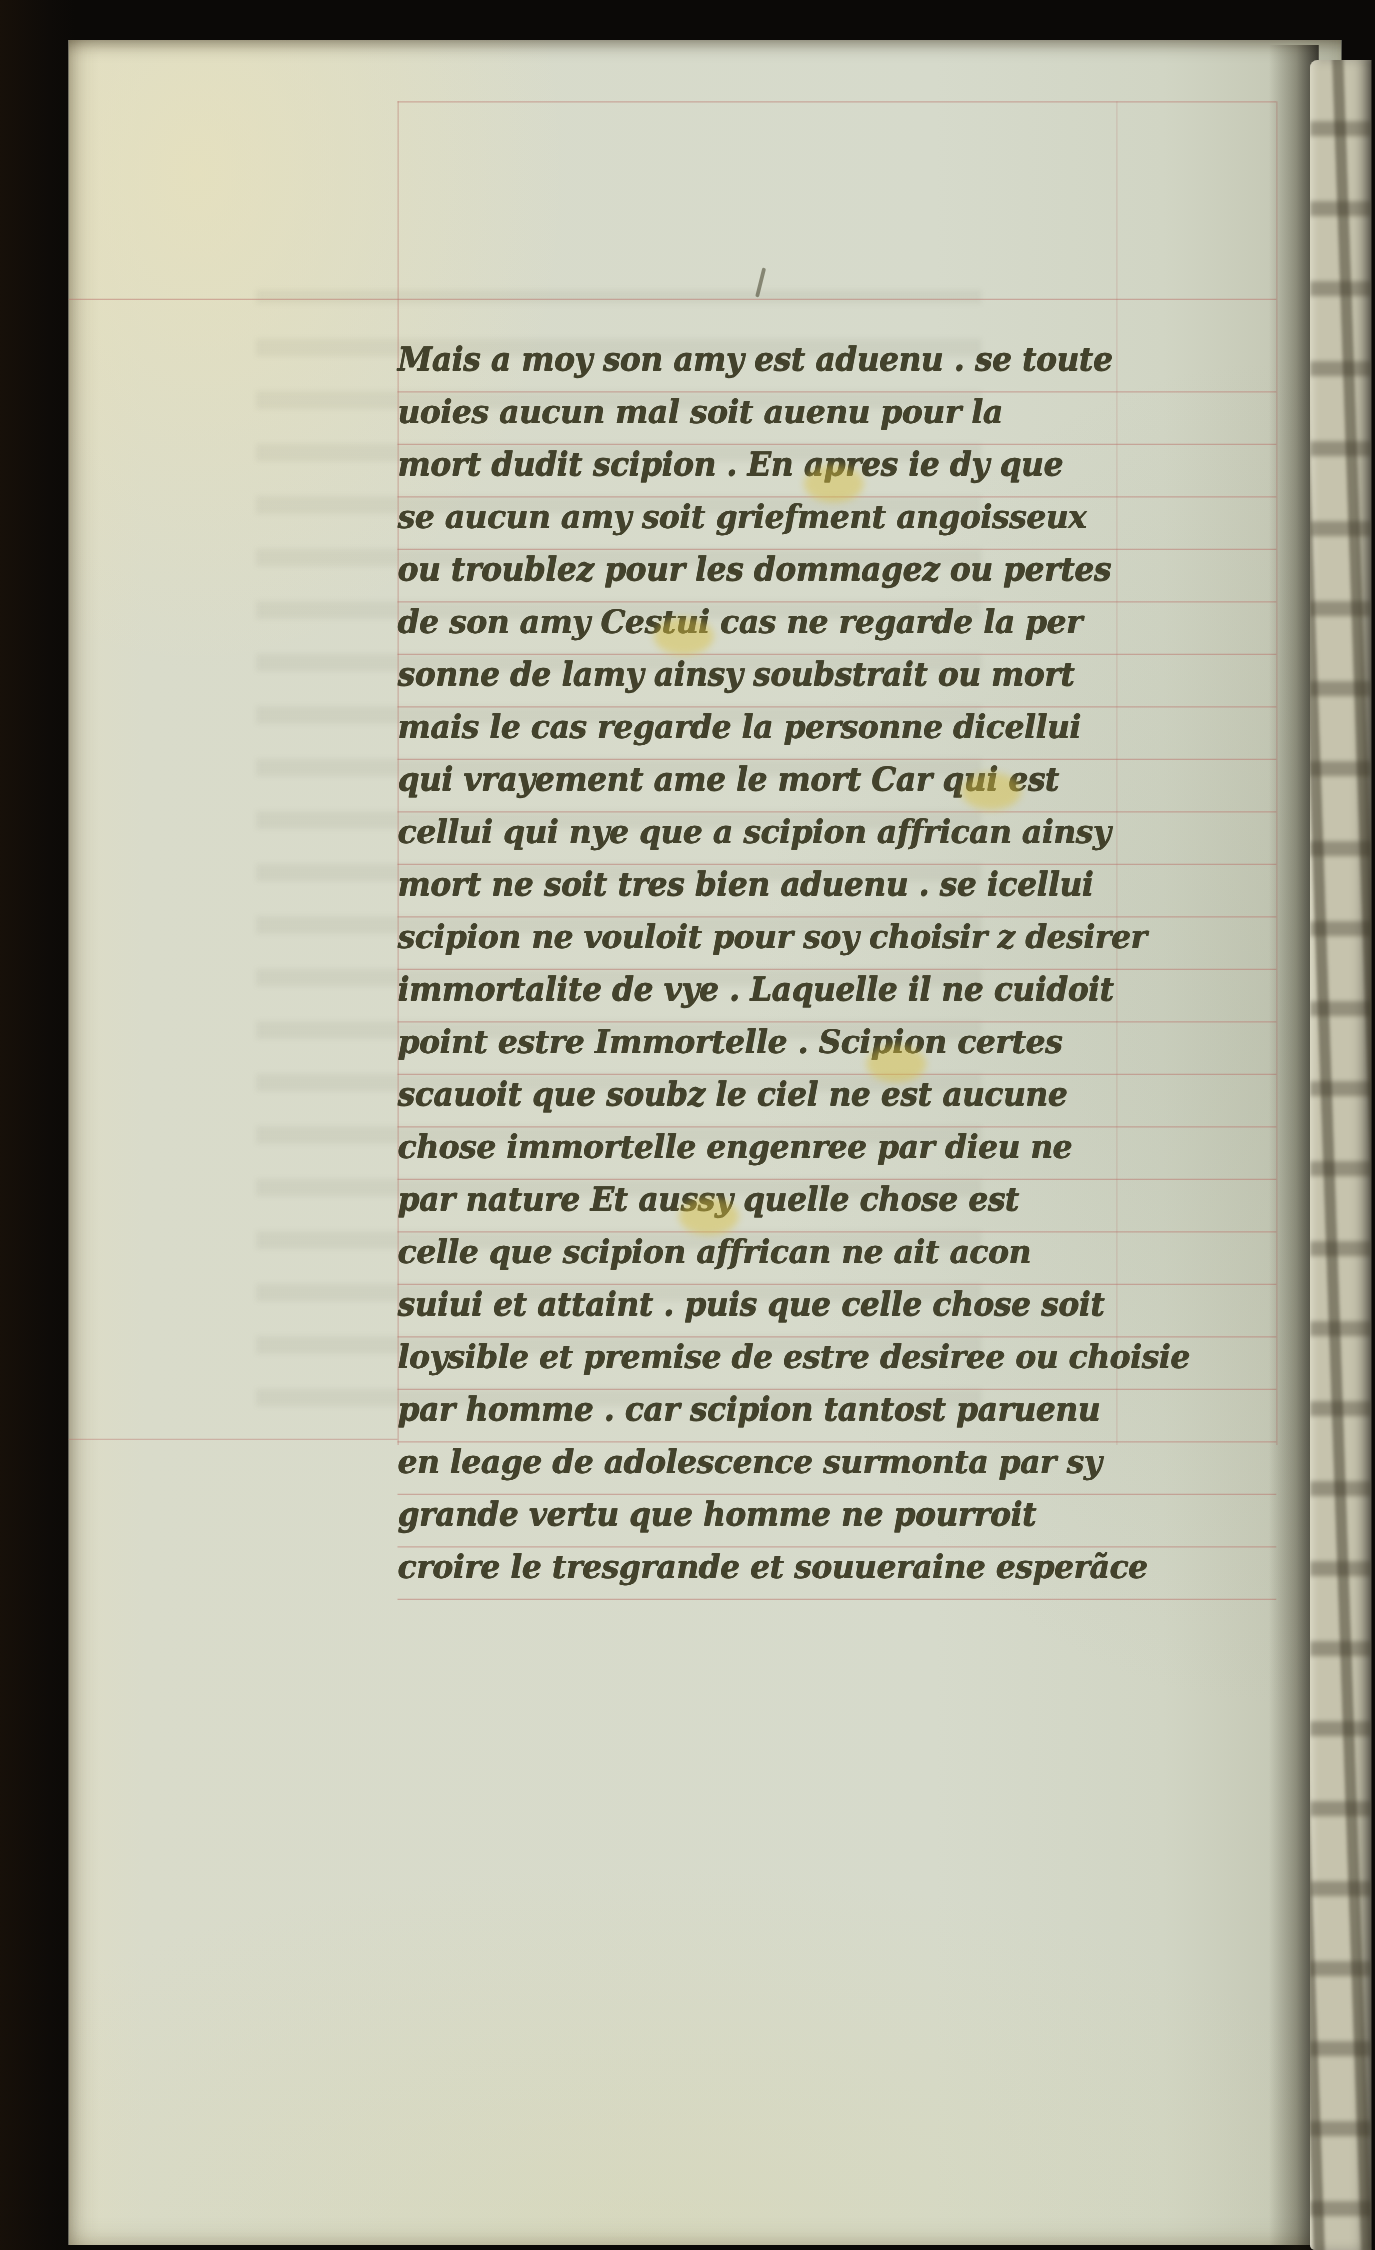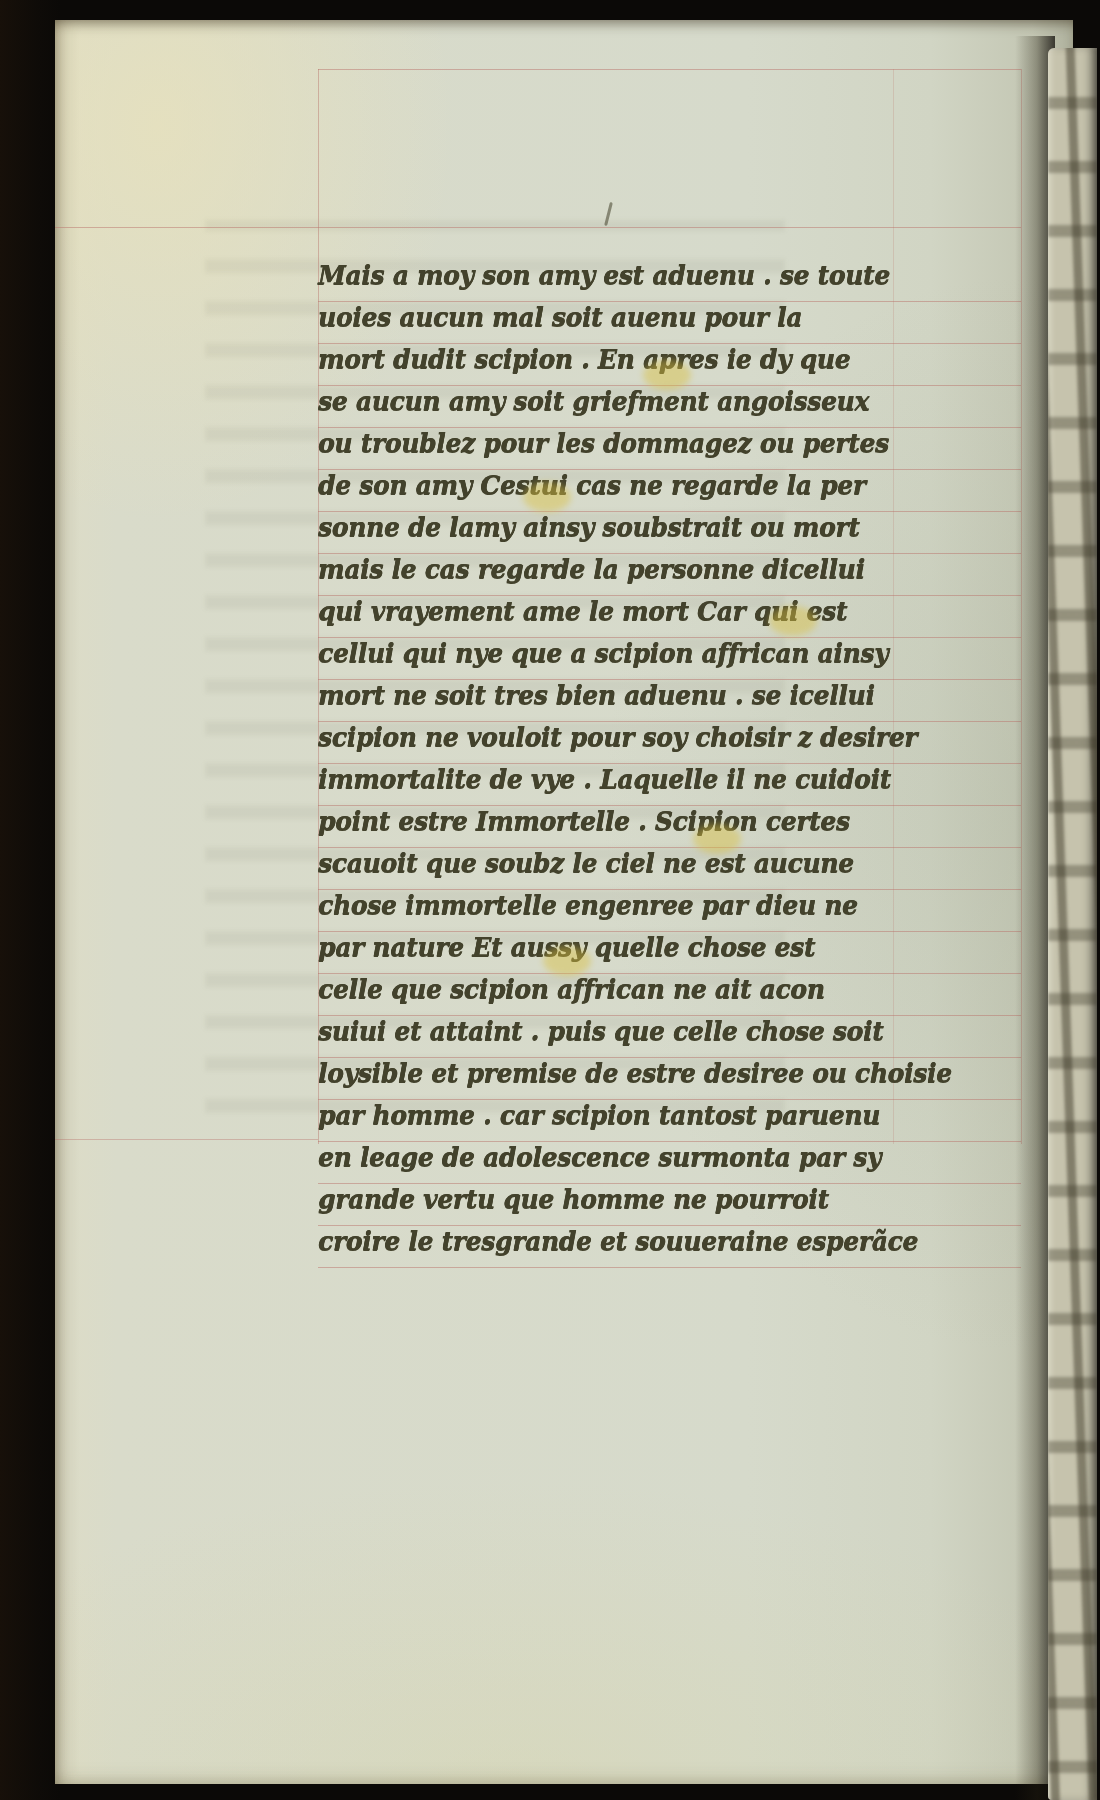--- a/index.html
+++ b/index.html
@@ -7,21 +7,21 @@
     position:relative;
     width:1100px;height:1800px;
     overflow:hidden;
     background:
       linear-gradient(90deg,#171009 0,#0e0b08 40px,#0b0907 60px,#0b0907 100%),
       #0b0907;
     font-family:"DejaVu Serif", serif;
   }
   
   .page{
-    position:absolute;left:55px;top:20px;width:1018px;height:1764px;
+    position:absolute;left:55px;top:32px;width:1018px;height:1764px;
     background:
       radial-gradient(ellipse 480px 640px at 10% 6%, rgba(238,228,182,.55), transparent 62%),
       radial-gradient(ellipse 700px 900px at 95% 45%, rgba(168,176,156,.28), transparent 60%),
       radial-gradient(ellipse 900px 420px at 45% 100%, rgba(214,212,170,.40), transparent 72%),
       linear-gradient(90deg,#dddcc6 0,#d9dbca 6%,#d6dacb 68%,#d1d5c4 86%,#c4c7b4 96%,#aeb09c 100%),
       var(--parchment,#d7dacb);
     box-shadow:
       inset 0 10px 14px -8px rgba(45,32,12,.55),
       inset 14px 0 20px -12px rgba(70,58,34,.45),
       inset 0 -12px 18px -10px rgba(120,110,70,.35);

